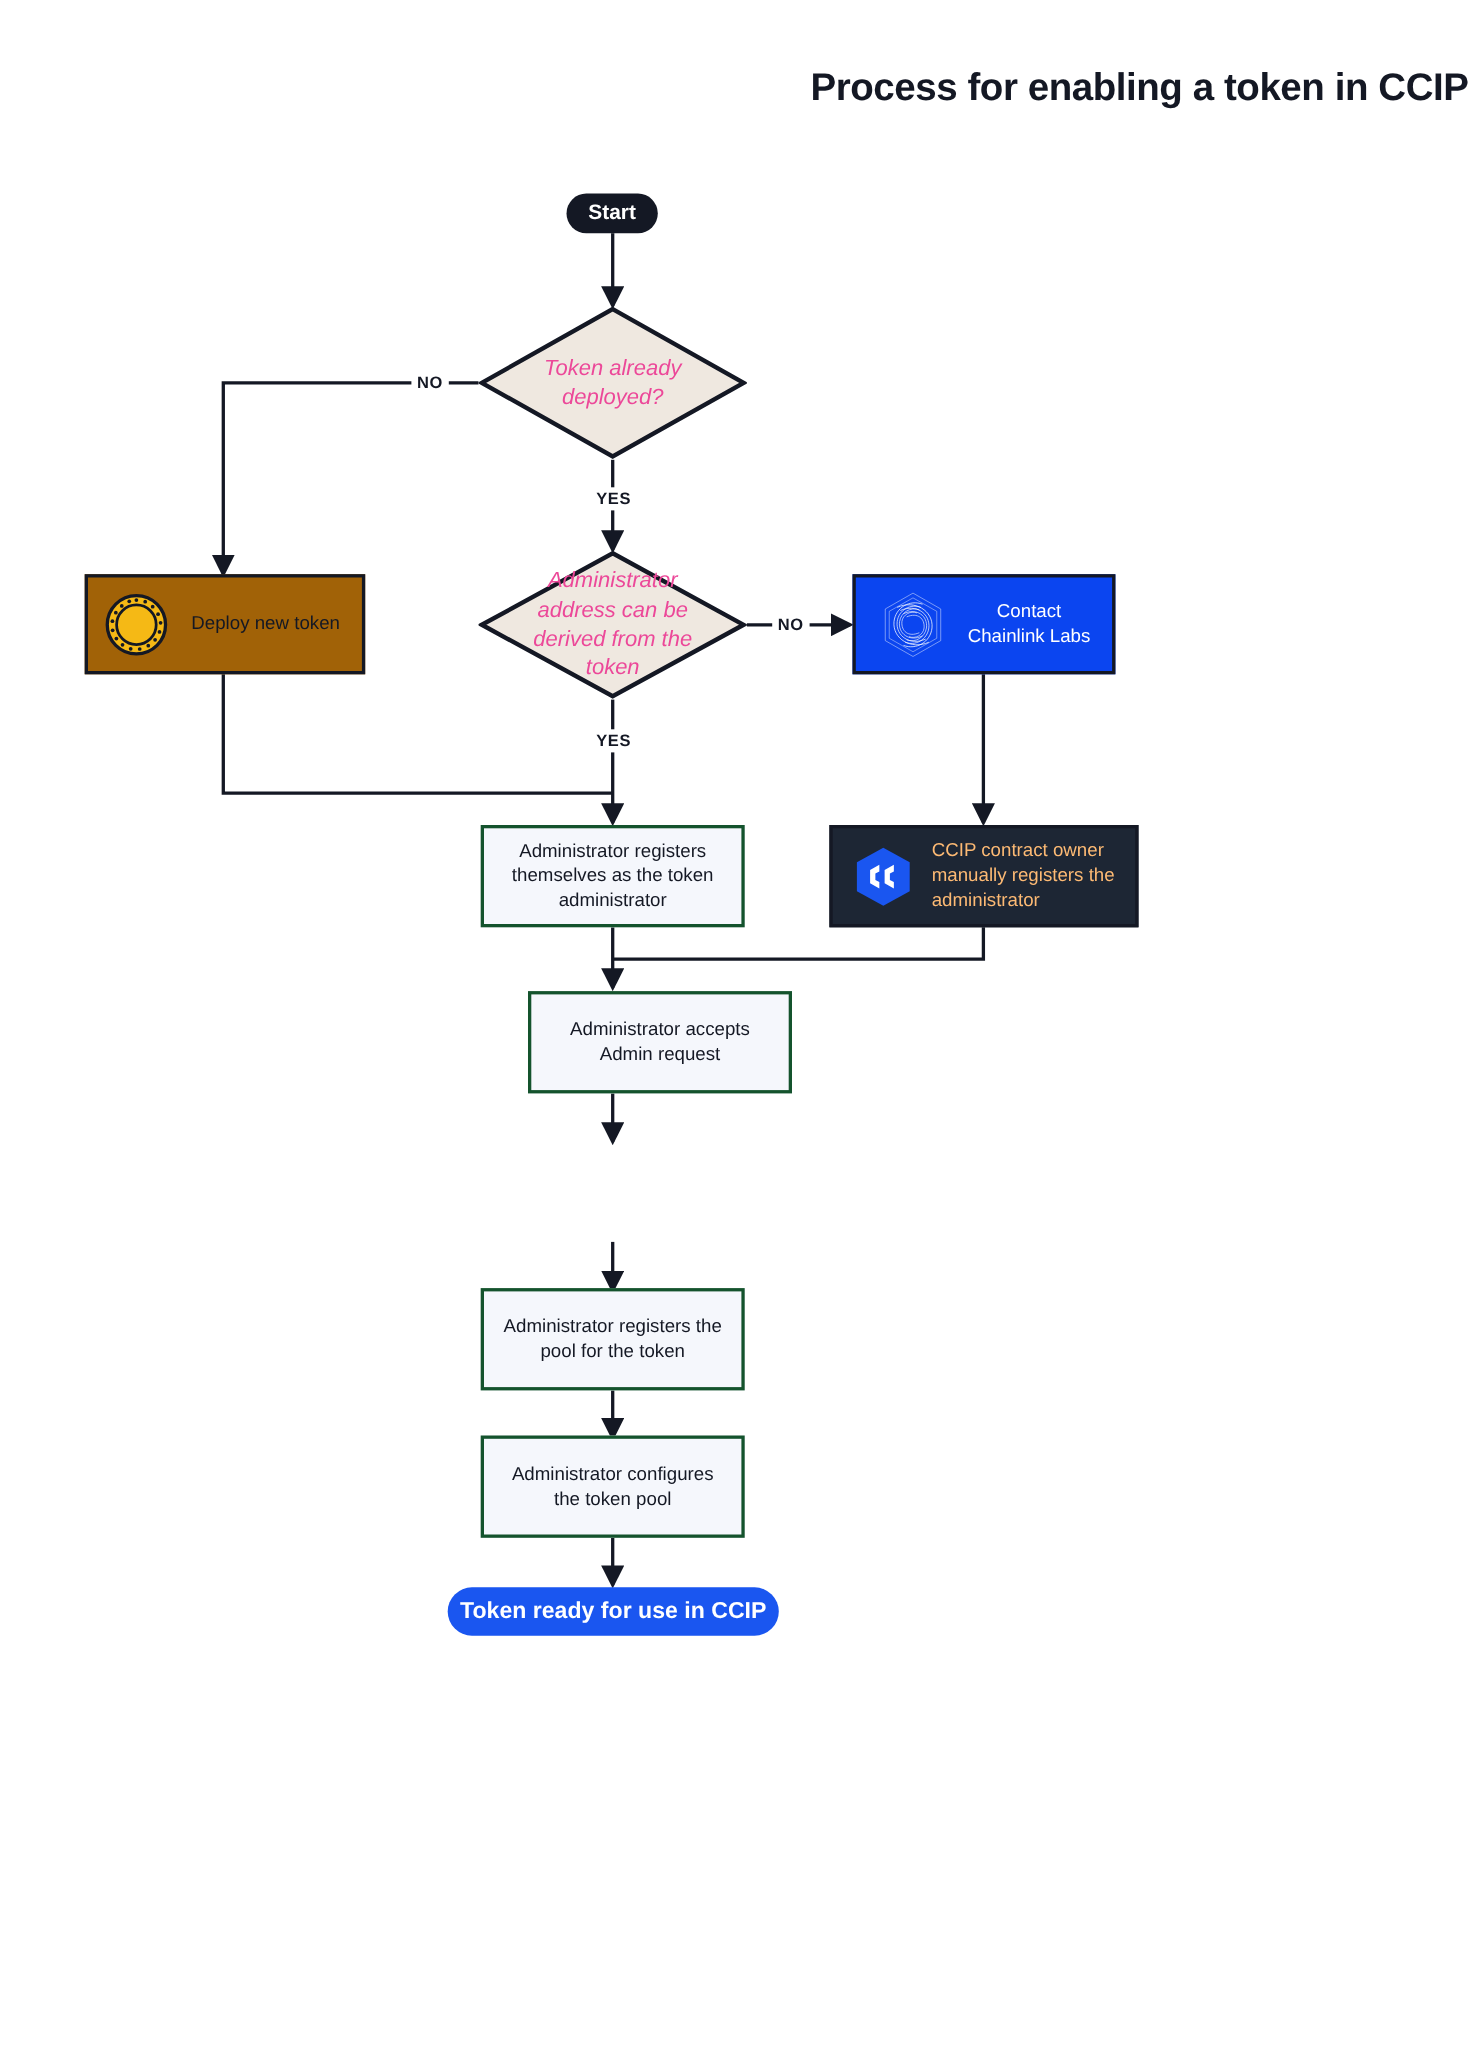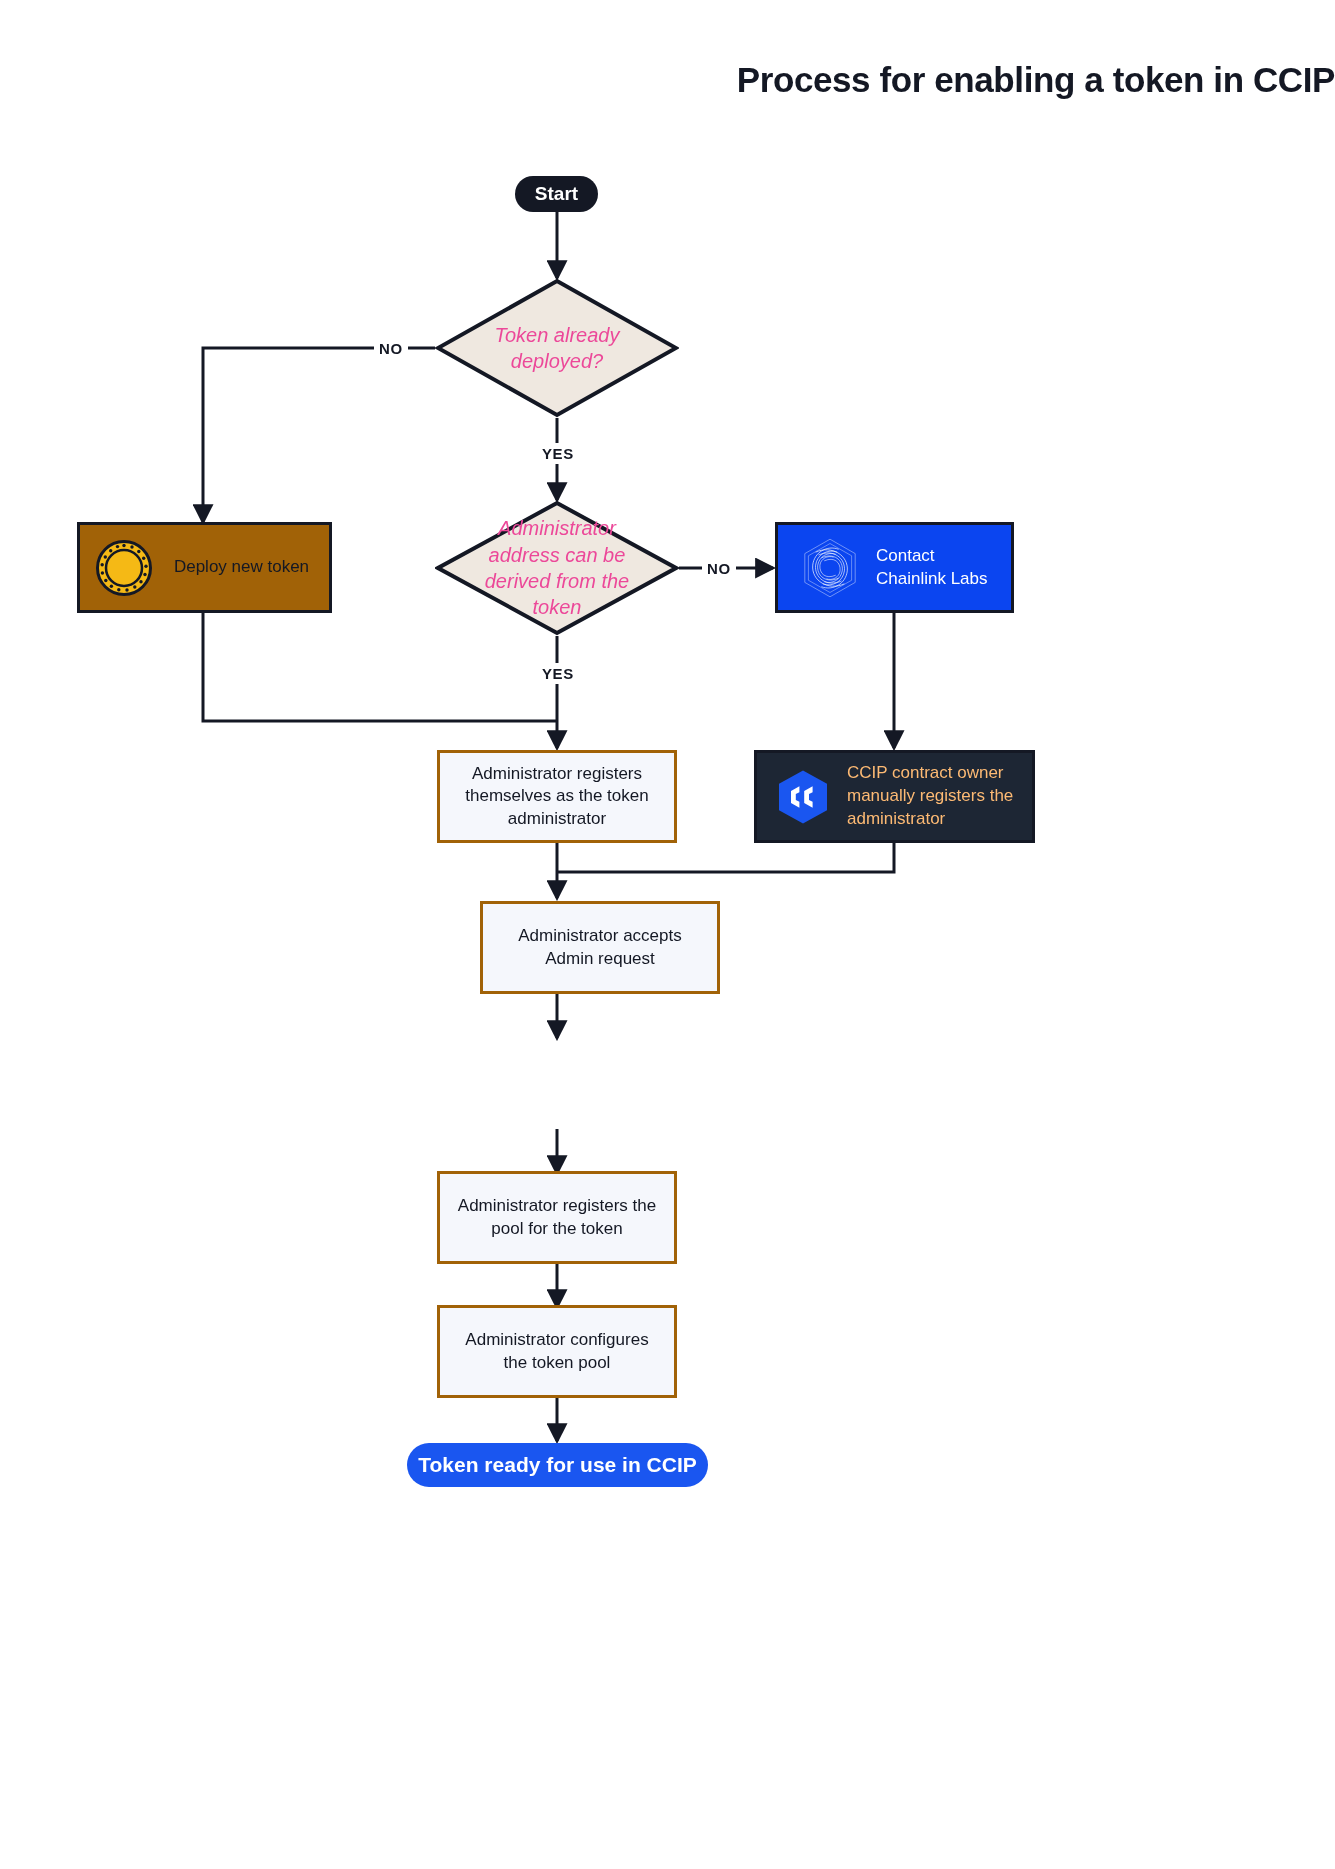--- a/index.html
+++ b/index.html
@@ -90,21 +90,21 @@
     line-height: 1.32;
     color: #ec4899;
     padding: 0 46px;
     box-sizing: border-box;
     font-style: italic;
   }
 
   
   .box-plain {
     background: #F5F7FC;
-    border: 3px solid #a16207;
+    border: 3px solid #14532d;
     font-size: 17px;
     line-height: 1.32;
     padding: 6px 14px;
   }
 
   .box-icon {
     background: #a16207;
     border: 3px solid #141824;
     font-size: 17px;
     line-height: 1.32;
@@ -115,21 +115,21 @@
 
   .box-blue {
     background: #0b45f0;
     border: 3px solid #141824;
     color: #ffffff;
     font-size: 17px;
     line-height: 1.35;
     justify-content: flex-start;
     padding: 0 16px;
     gap: 10px;
-    text-align: left;
+    text-align: center;
   }
 
   .box-dark {
     background: #1d2634;
     border: 3px solid #141824;
     color: #fdba74;
     font-size: 17px;
     line-height: 1.35;
     justify-content: flex-start;
     padding: 0 16px;

